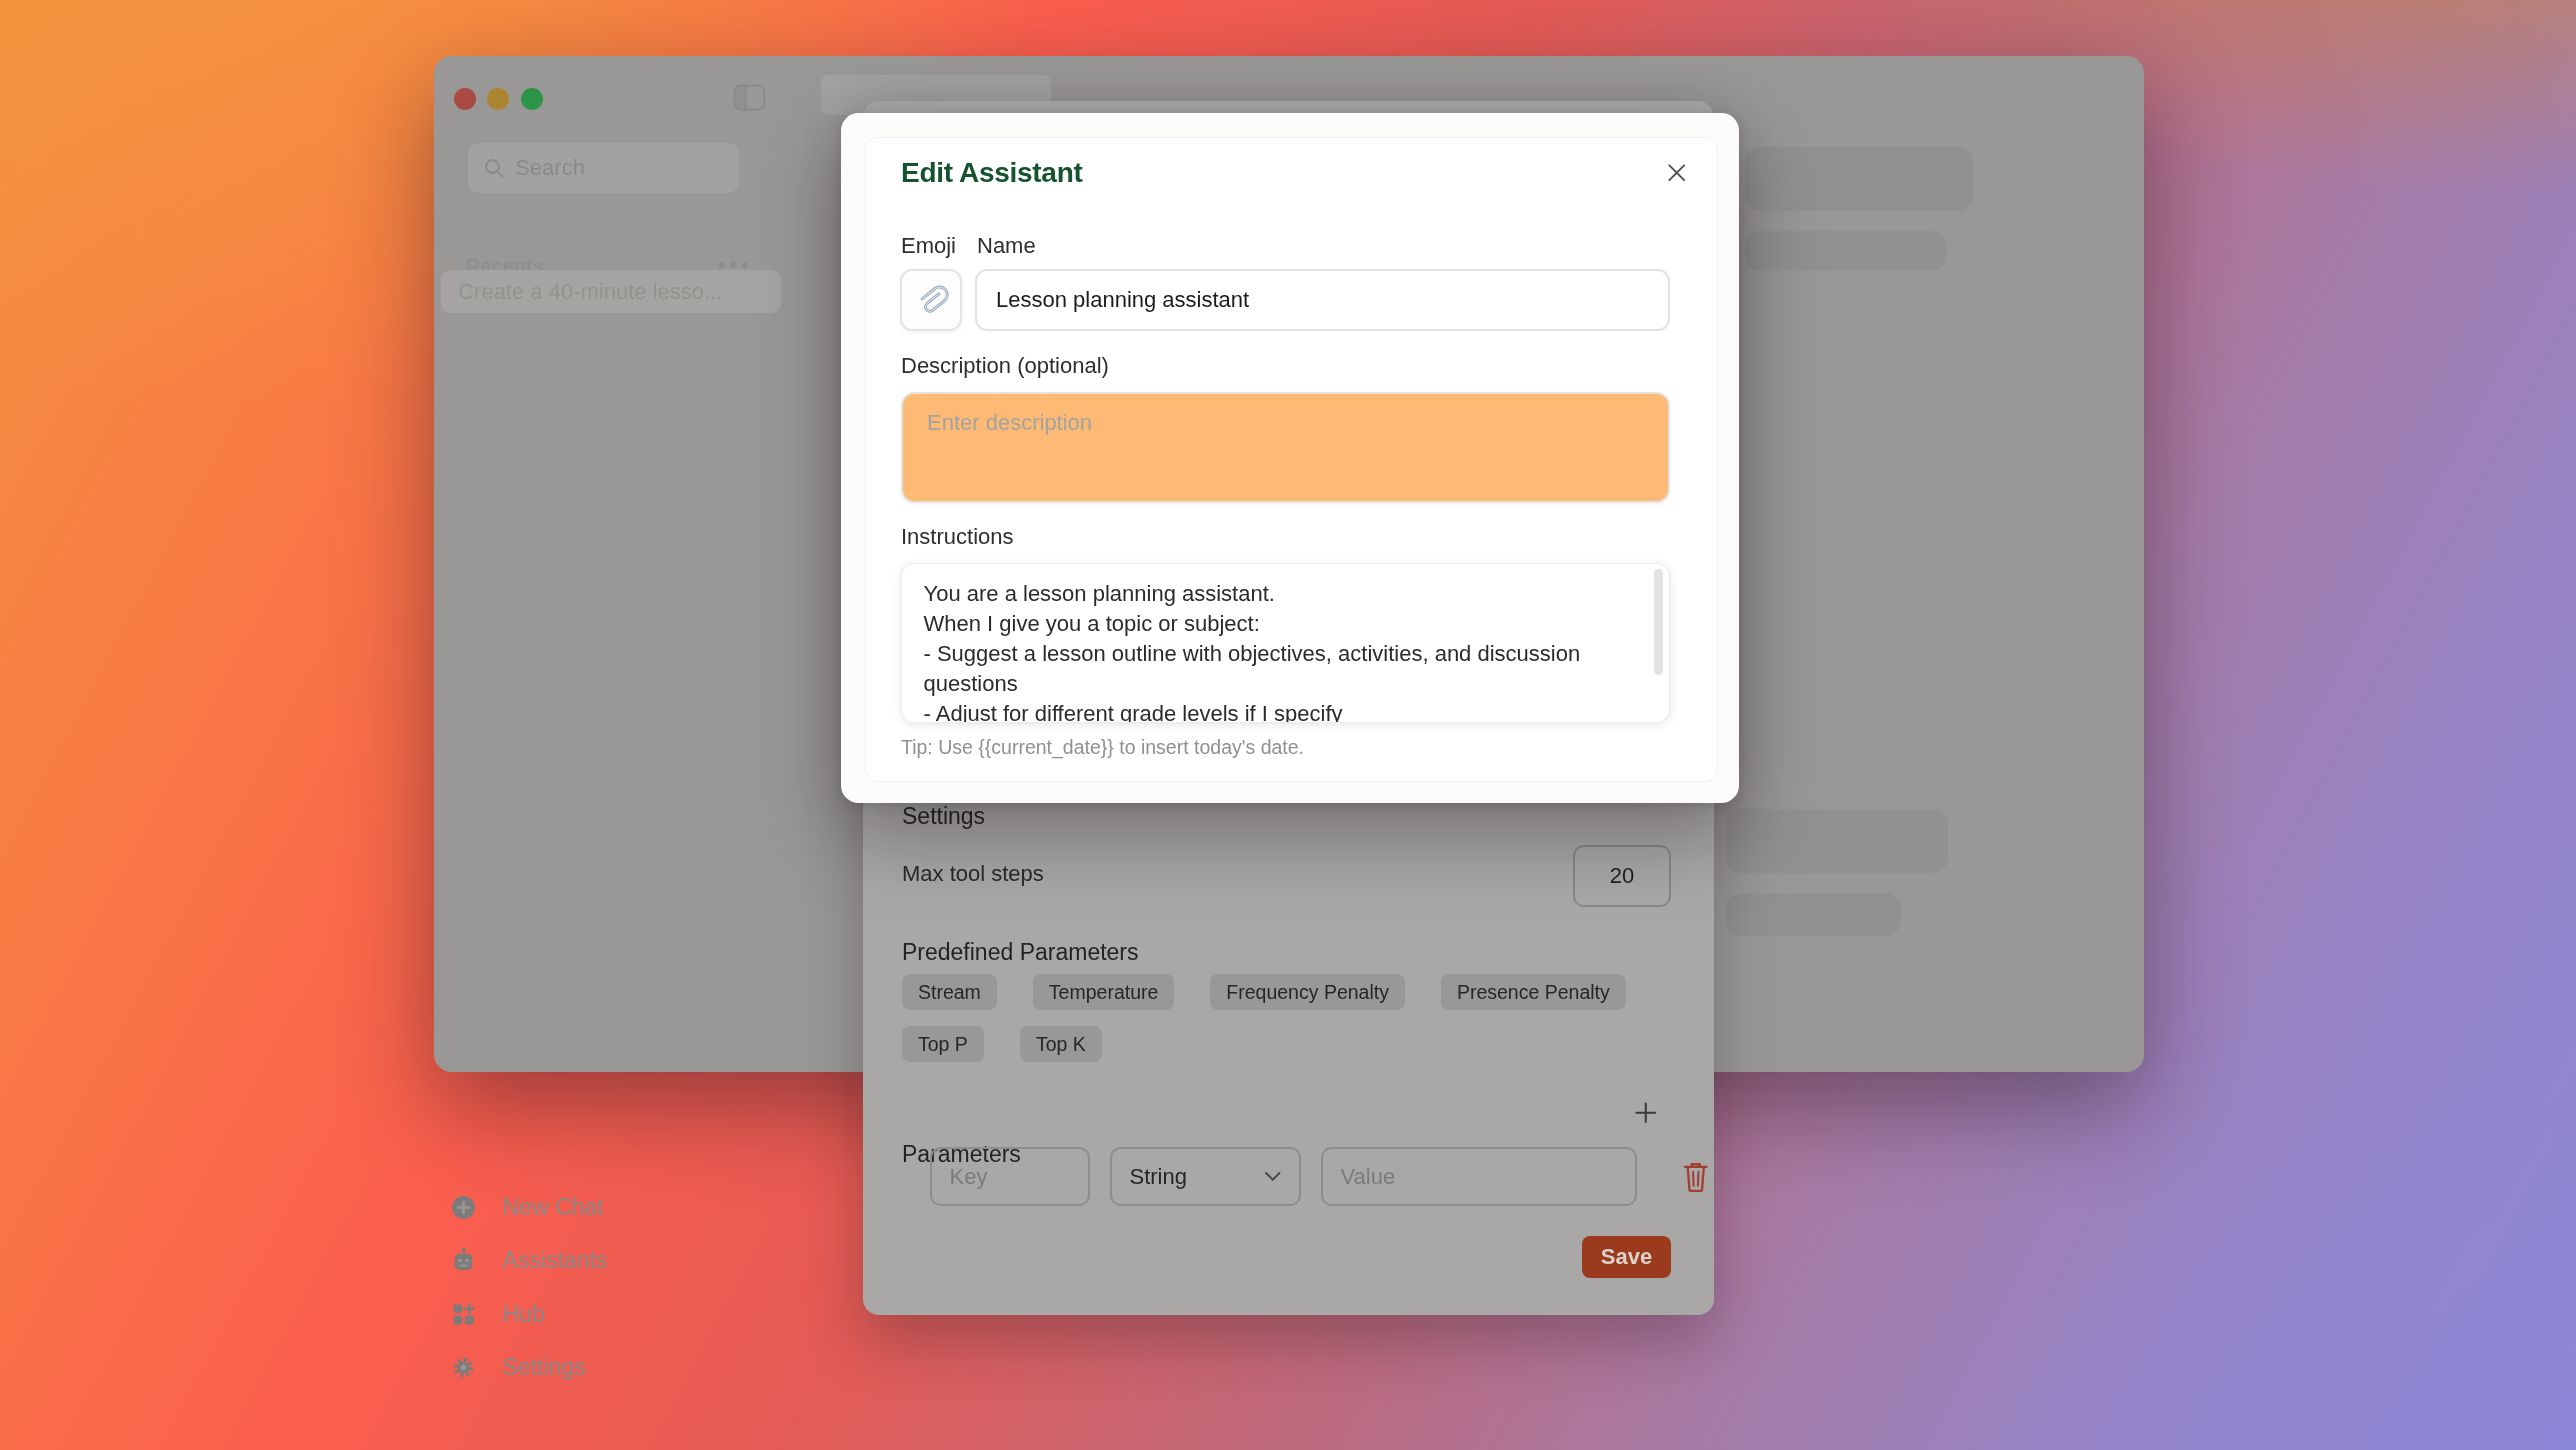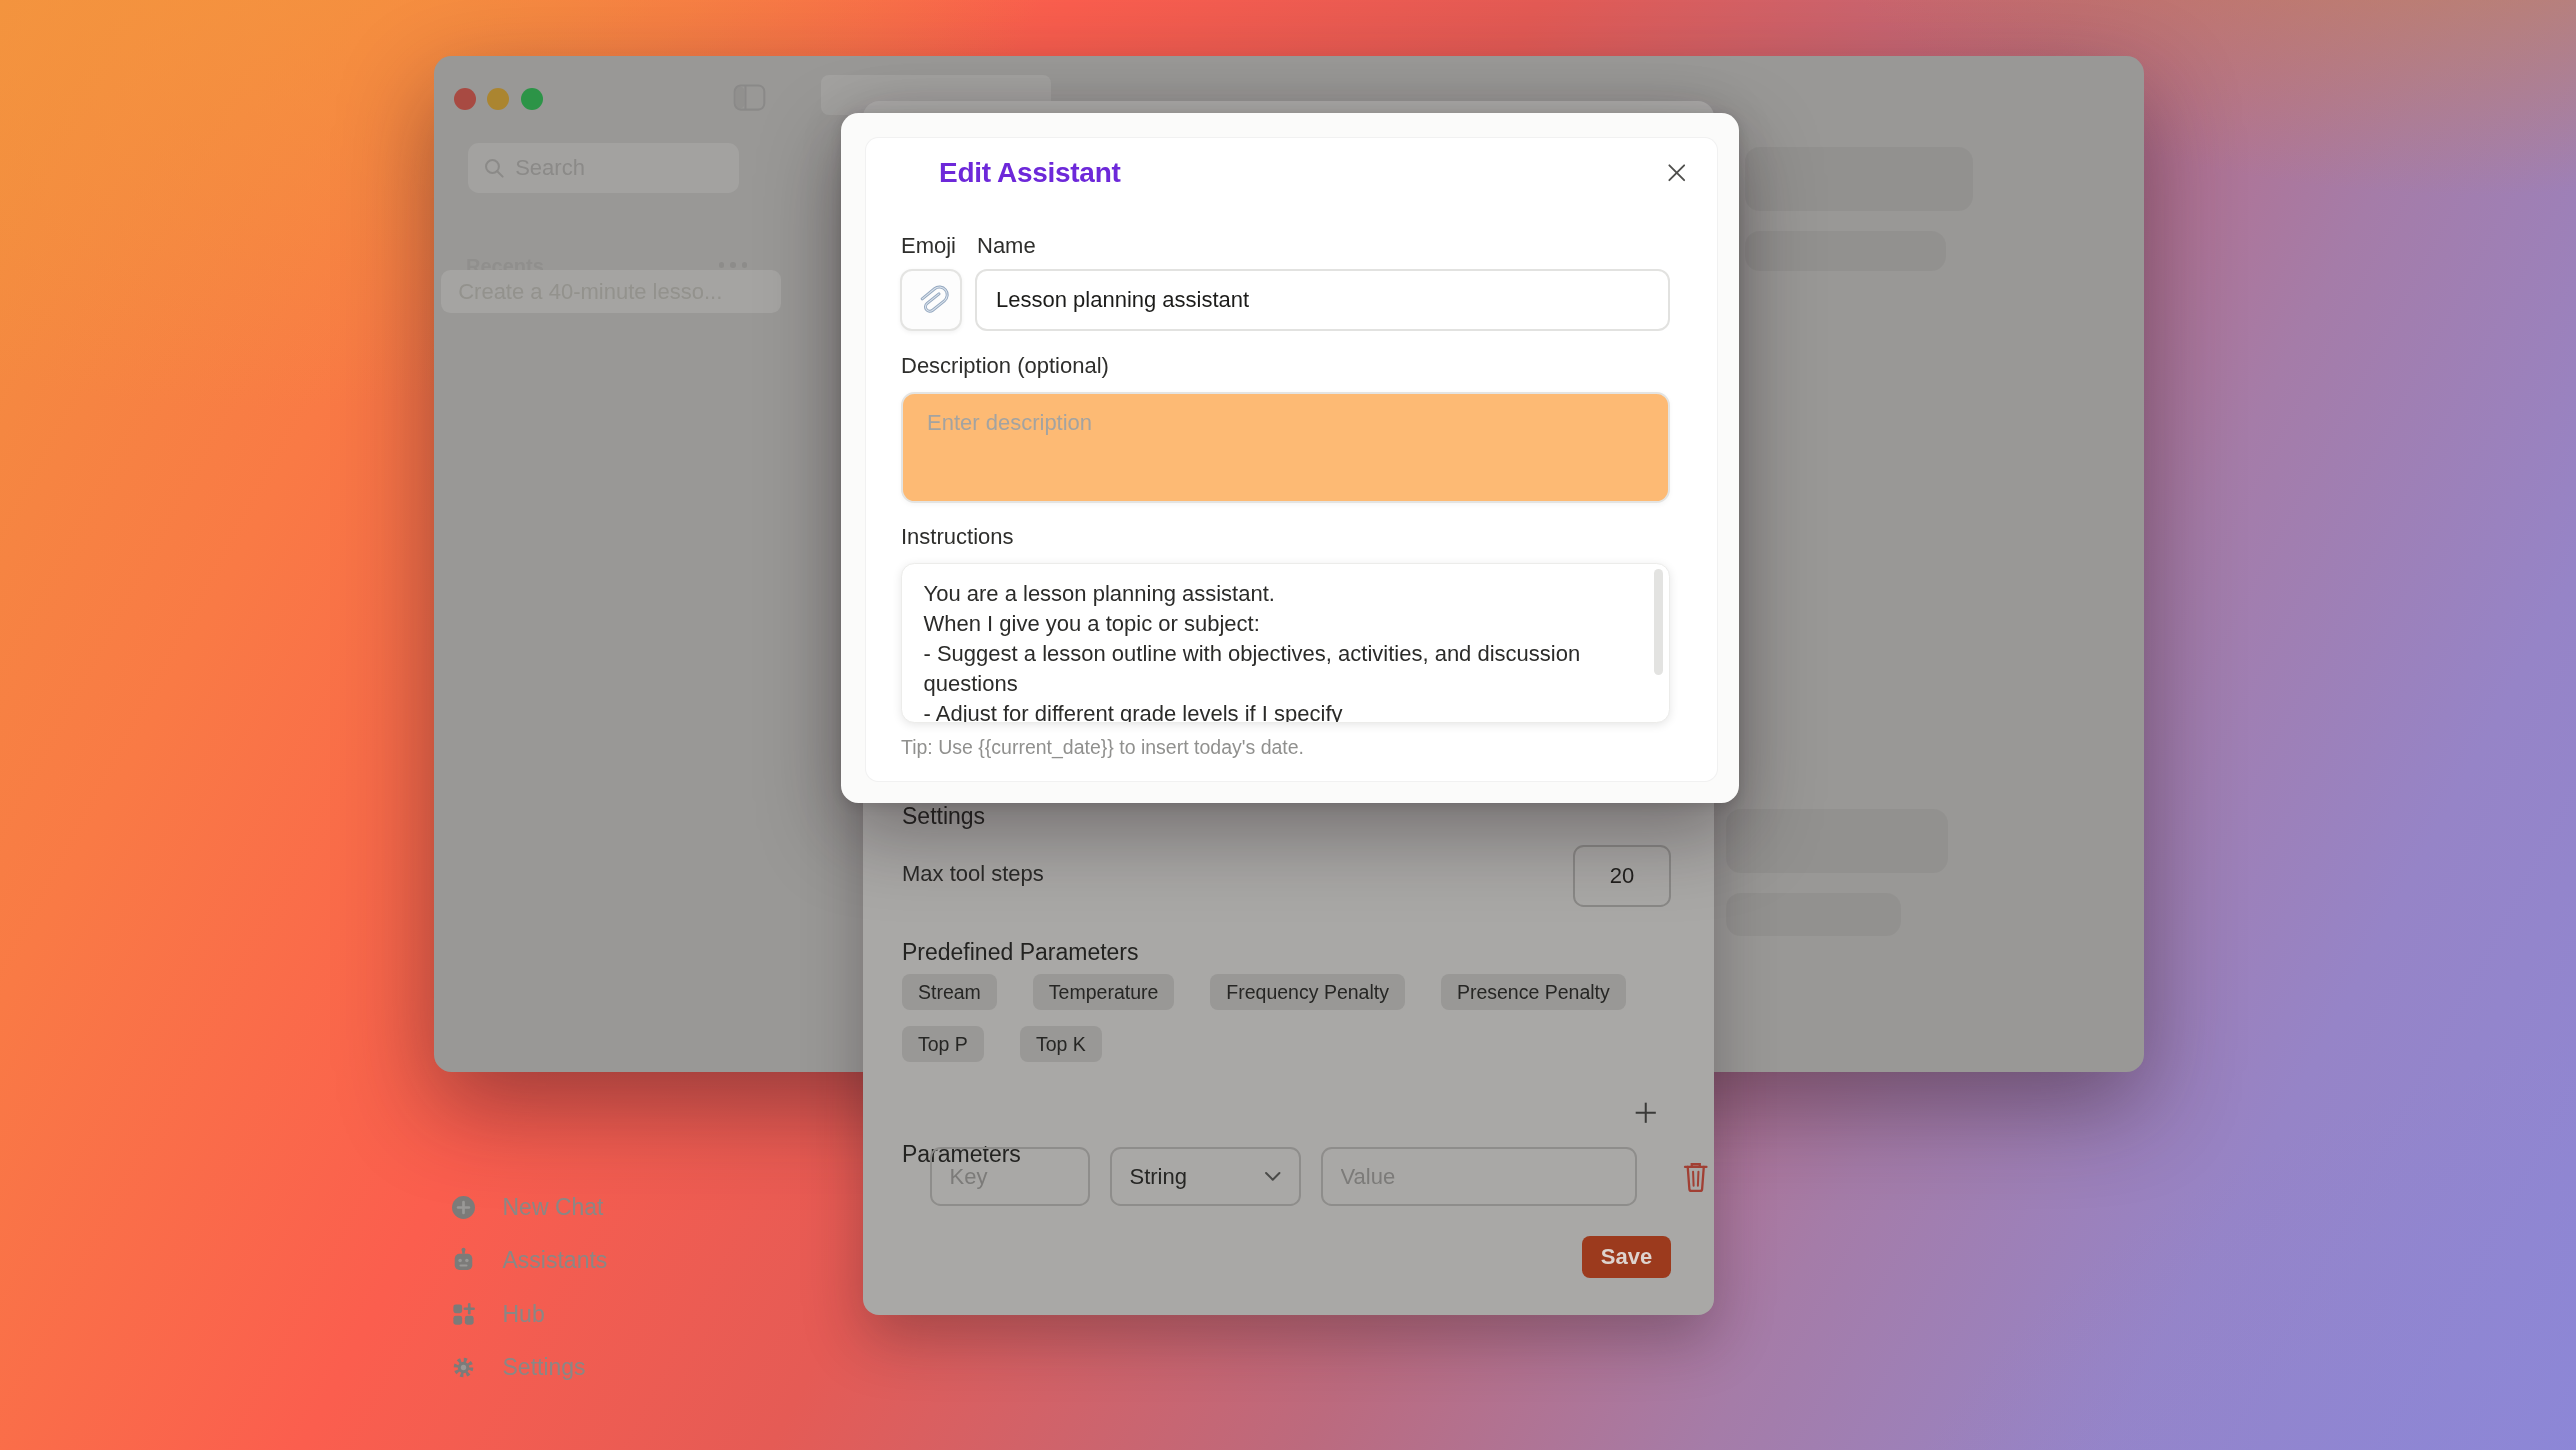--- a/index.html
+++ b/index.html
@@ -73,21 +73,21 @@
     left:719px;top:1135px;width:89px;height:42px;border-radius:8px;background:#9c3a1d;border:none;
     color:#ddd3ce;font-size:22px;font-weight:600;display:flex;align-items:center;justify-content:center;cursor:pointer;
   }
 
   
   .card{
     left:841px;top:113px;width:898px;height:690px;background:#fbfbfa;border-radius:17.5px;
     box-shadow:0 29.5px 81px rgba(25,15,20,.38), 0 2.7px 12px rgba(0,0,0,.12);
   }
   .card-inner{left:23.5px;top:23.5px;width:851px;height:643px;background:#ffffff;border:1.3px solid rgba(0,0,0,.055);border-radius:13.4px;}
-  .d-title{left:60px;top:44px;font-size:28px;font-weight:700;color:#6d28d9;letter-spacing:-0.3px;margin-left:38px;}
+  .d-title{left:60px;top:44px;font-size:28px;font-weight:700;color:#14532d;letter-spacing:-0.3px;}
   .close-btn{left:818px;top:42px;width:35px;height:35px;display:flex;align-items:center;justify-content:center;}
   .d-label{font-size:22px;color:#2e2e2c;}
   .lbl-emoji{left:60px;top:120px;}
   .lbl-name{left:136px;top:120px;}
   .emoji-btn{
     left:59px;top:156px;width:62px;height:62px;border:2px solid #e4e4e2;border-radius:12px;background:#fdfdfd;
     display:flex;align-items:center;justify-content:center;box-shadow:0 1.3px 4px rgba(0,0,0,.05);box-sizing:border-box;
   }
   .name-input{
     left:134px;top:156px;width:695px;height:62px;border:2px solid #e2e2e0;border-radius:12px;background:#fff;

